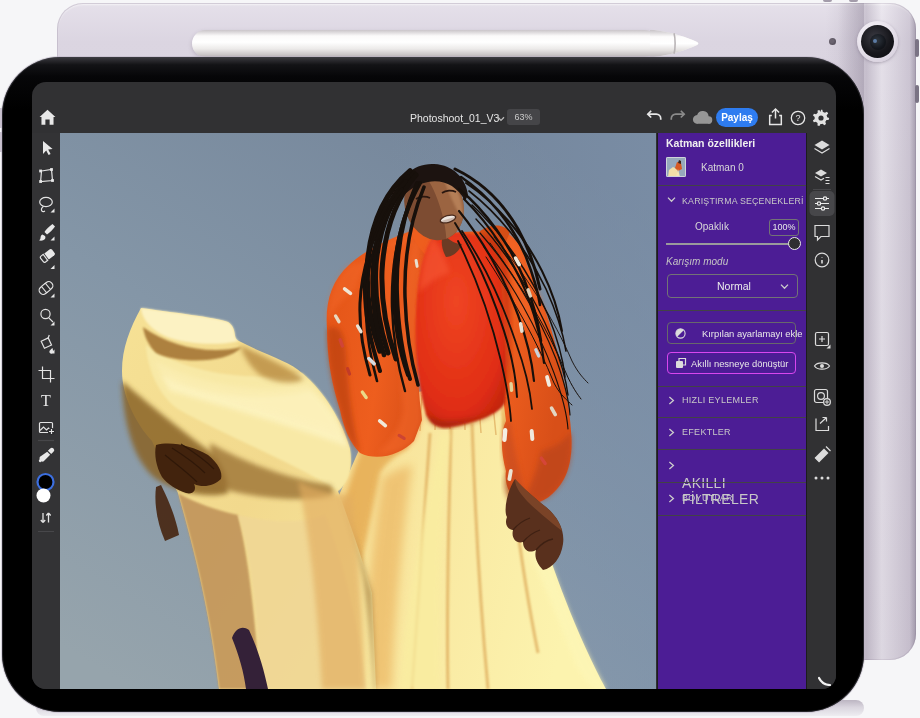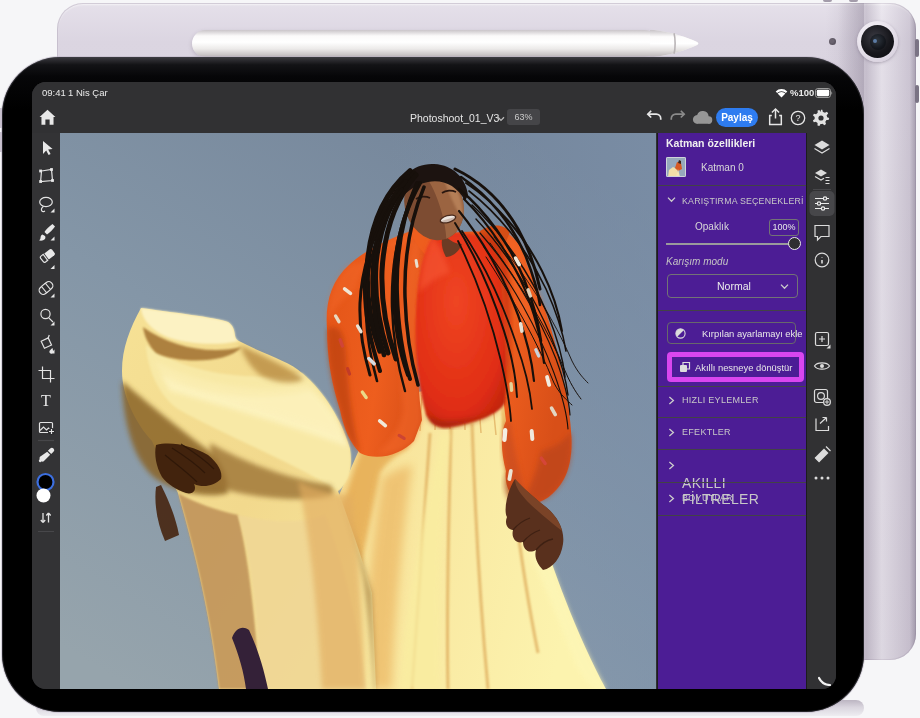--- a/index.html
+++ b/index.html
@@ -72,34 +72,20 @@
       <stop offset="0" stop-color="#c8c3c7"></stop>
           <stop offset="0.25" stop-color="#fdfcfc"></stop>
       <stop offset="0.5" stop-color="#ffffff"></stop>
           <stop offset="0.75" stop-color="#e4e1e0"></stop>
       <stop offset="1" stop-color="#b9b3b6"></stop>
     </linearGradient>
   </defs>
     </svg>
   <div id="front" class="abs">
     <div id="screen" class="abs" style="left:30px;top:25px;">
-      <div id="statusbar" class="abs">
-        <div class="abs sbar-text" style="left:10px;top:5px;">09:41</div>
-        <div class="abs sbar-text" style="left:36px;top:5px;">1 Nis Çar</div>
-        <svg class="abs" style="left:743px;top:6px;" width="13" height="10" viewBox="0 0 13 10">
-          <path d="M6.5,9.4 L2.6,5.5 a5.5,5.5 0 0 1 7.8,0 Z M6.5,9.4" fill="#fff"></path>
-          <path d="M0.7,3.4 a8.2,8.2 0 0 1 11.6,0 L10.9,5.1 a5.9,5.9 0 0 0 -8.8,0 Z" fill="#fff"></path>
-        </svg>
-        <div class="abs sbar-text" style="left:758px;top:5px;font-weight:bold;">%100</div>
-        <svg class="abs" style="left:783px;top:6px;" width="18" height="10" viewBox="0 0 18 10">
-          <rect x="0.5" y="0.5" width="15" height="9" rx="2.4" fill="none" stroke="#9a9a9a"></rect>
-          <rect x="1.8" y="1.8" width="12.4" height="6.4" rx="1.4" fill="#fff"></rect>
-          <path d="M16.3,3.2 a2.5,2.5 0 0 1 0,3.6 Z" fill="#9a9a9a"></path>
-        </svg>
-      </div>
       <div id="header" class="abs">
         <svg class="abs" style="left:6px;top:5px;" width="19" height="19" viewBox="0 0 17 17">
           <path d="M8.5,1.6 L15.6,8 L13.9,8 L13.9,15 L10.4,15 L10.4,10.3 L6.6,10.3 L6.6,15 L3.1,15 L3.1,8 L1.4,8 Z" fill="#e8e8e8"></path>
         </svg>
         <div class="abs" style="left:378px;top:8.5px;color:#e4e4e4;font-size:10.5px;">Photoshoot_01_V3</div>
         <svg class="abs" style="left:465px;top:13px;" width="8" height="6" viewBox="0 0 8 6">
             <path d="M1,1.2 L4,4.4 L7,1.2" stroke="#bbb" stroke-width="1.3" fill="none"></path>
           </svg>
         <div class="abs" style="left:475px;top:6px;width:33px;height:16px;background:#454548;border-radius:3px;color:#c9c9c9;font-size:9px;line-height:16px;text-align:center;">63%</div>
         <svg class="abs" style="left:613px;top:6px;" width="18" height="17" viewBox="0 0 16 15">
@@ -426,21 +412,21 @@
             </svg>
         </div>
         <div class="abs" style="left:0px;top:177px;width:149px;height:1px;background:#434346;"></div>
         <div class="abs" style="left:9px;top:189px;width:127px;height:20px;border:1px solid #68686b;border-radius:4px;">
           <svg class="abs" style="left:7px;top:5px;" width="11" height="11" viewBox="0 0 11 11">
             <circle cx="5.5" cy="5.5" r="4.6" fill="none" stroke="#dcdcdc" stroke-width="1.1"></circle>
             <path d="M5.5,0.9 a4.6,4.6 0 0 0 0,9.2 Z" fill="#dcdcdc" transform="rotate(45 5.5 5.5)"></path>
           </svg>
           <div class="abs" style="left:34px;top:4.5px;color:#e8e8e8;font-size:9.4px;white-space:nowrap;">Kırpılan ayarlamayı ekle</div>
         </div>
-        <div class="abs" style="left:9px;top:219px;width:127px;height:20px;border:5px solid #d946ef;border-radius:4px;">
+        <div class="abs" style="left:9px;top:219px;width:127px;height:20px;border:1px solid #d946ef;border-radius:4px;">
           <svg class="abs" style="left:7px;top:4px;" width="12" height="12" viewBox="0 0 12 12">
             <rect x="1" y="4" width="7" height="7" rx="1" fill="#dcdcdc"></rect>
             <path d="M4,4 L4,1.5 L10.5,1.5 L10.5,8 L8,8" fill="none" stroke="#dcdcdc" stroke-width="1.2"></path>
           </svg>
           <div class="abs" style="left:23px;top:4.5px;color:#e8e8e8;font-size:9.4px;white-space:nowrap;">Akıllı nesneye dönüştür</div>
         </div>
         <div class="abs" style="left:0px;top:253px;width:149px;height:1px;background:#434346;"></div>
         <svg class="abs" style="left:10px;top:263px;" width="7" height="9" viewBox="0 0 7 9">
             <path d="M1.4,1 L5.4,4.5 L1.4,8" stroke="#ccc" stroke-width="1.3" fill="none"></path>
           </svg>

